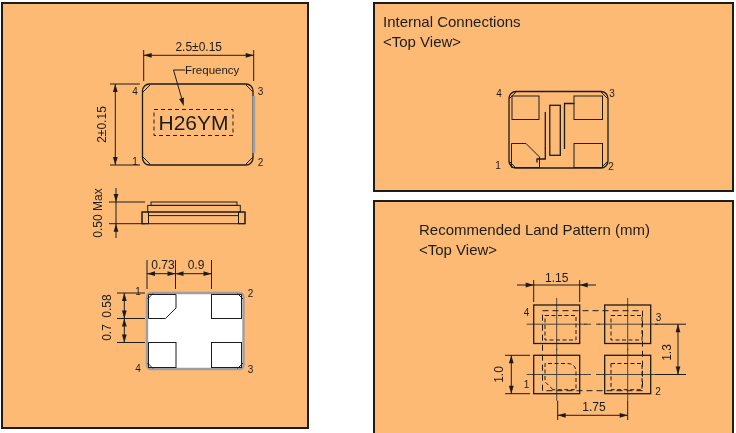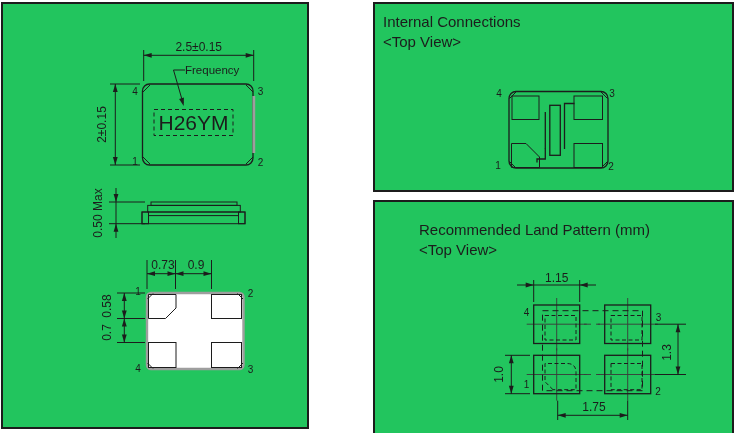--- a/index.html
+++ b/index.html
@@ -1,18 +1,18 @@
 <!DOCTYPE html>
 <html><head>
 <meta charset="utf-8">
 <style>
   html,body{margin:0;padding:0;background:#fff;}
   .canvas{position:relative;width:736px;height:433px;background:#fff;overflow:hidden;
           font-family:"Liberation Sans",sans-serif;}
-  .panel{position:absolute;background:#22c55e;border:2px solid #1c1c1c;box-sizing:border-box;}
+  .panel{position:absolute;background:#fdba74;border:2px solid #1c1c1c;box-sizing:border-box;}
   #panel-left{left:1px;top:2px;width:308px;height:427px;}
   #panel-ic{left:373px;top:2px;width:361px;height:190px;}
   #panel-lp{left:373px;top:200px;width:361px;height:252px;padding-left:36px;}
   svg{display:block;}
   svg text{fill:#1c1c1c;font-family:"Liberation Sans",sans-serif;}
   .ln{stroke:#1c1c1c;fill:none;}
   .thin{stroke-width:1;}
   .med{stroke-width:1.3;}
   .arr{fill:#1c1c1c;stroke:none;}
   .dimtxt{font-size:12px;}

